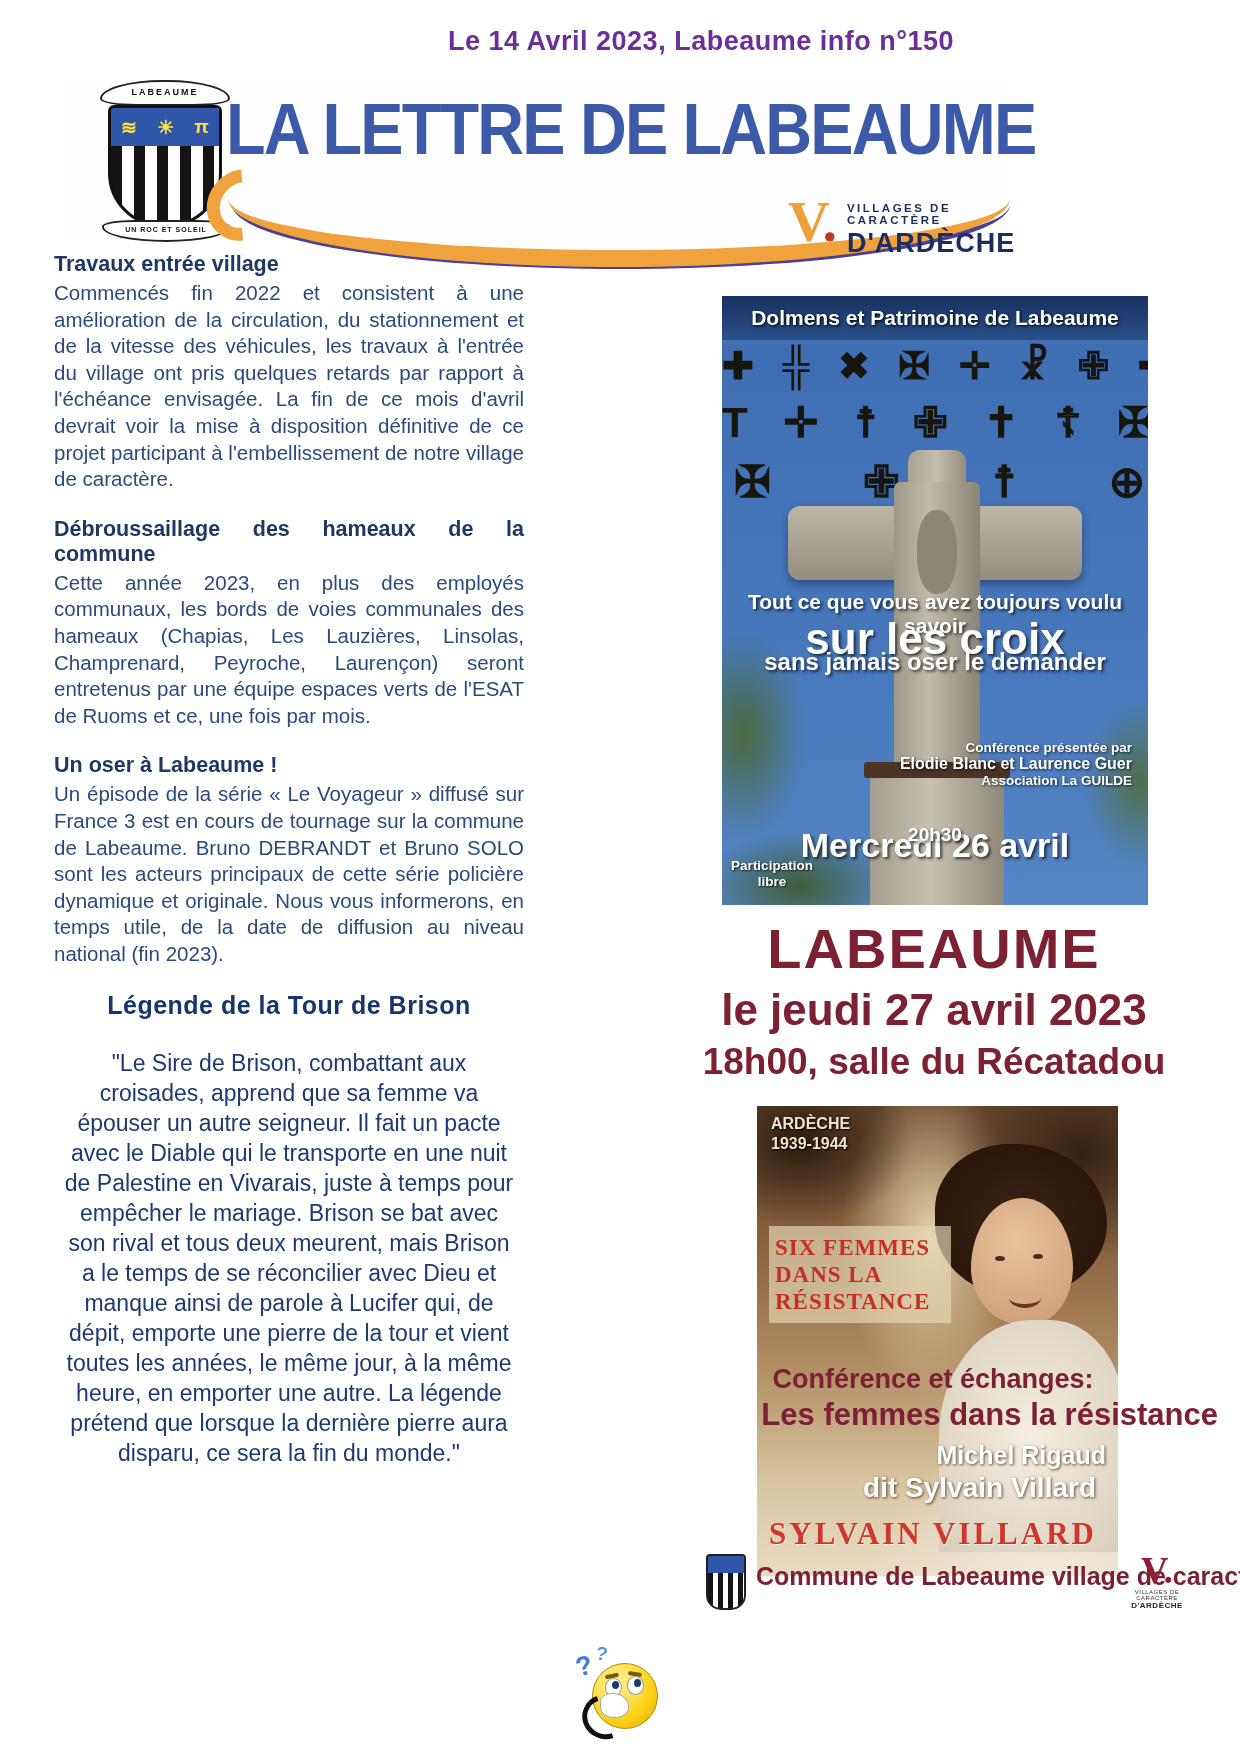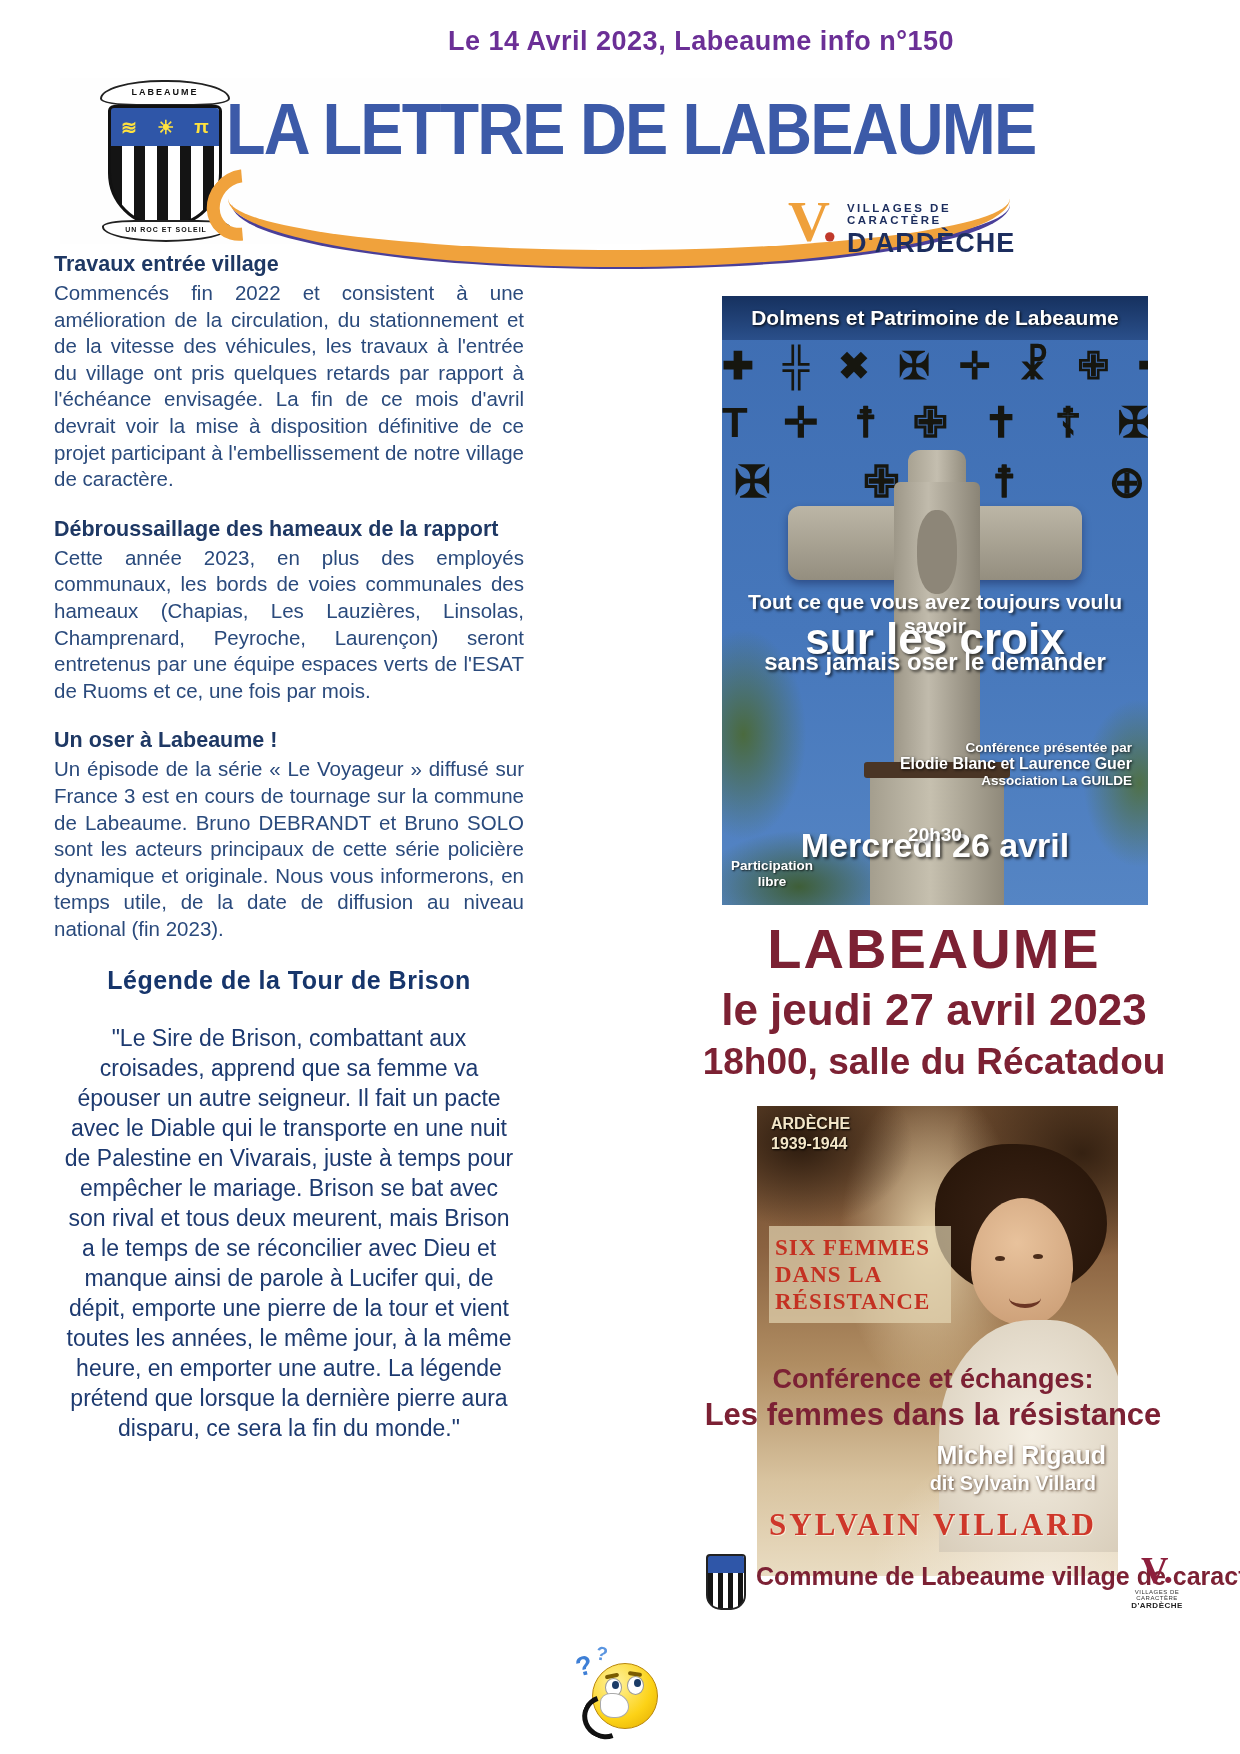--- a/index.html
+++ b/index.html
@@ -126,24 +126,24 @@
       background:radial-gradient(#f4eee2,#d8cdba); border-radius:50% 40% 0 0; }
   .res-region { position:absolute; left:14px; top:8px; color:#f3e6c8; font-weight:bold;
       font-size:16px; line-height:20px; text-shadow:1px 1px 2px #000; }
   .res-box { position:absolute; left:12px; top:120px; width:170px; padding:8px 6px;
       background:rgba(228,215,182,0.68); font-family:"Liberation Serif", serif;
       font-weight:bold; font-size:23px; line-height:27px; color:#c43122; letter-spacing:1px; }
 
   
   .conf { position:absolute; left:648px; top:1364px; width:570px; text-align:center; }
   .conf-line1 { font-size:27px; font-weight:bold; color:#7c2134; }
-  .conf-line2 { font-size:31px; font-weight:bold; color:#7c2134; margin-top:2px; }
+  .conf-line2 { font-size:31px; font-weight:bold; color:#7c2134; margin-top:2px;text-align:right; }
   .conf-speaker1 { font-size:25px; font-weight:bold; color:#fff; text-align:right;
       padding-right:112px; margin-top:8px; text-shadow:1px 1px 3px rgba(70,45,25,0.85); }
-  .conf-speaker2 { font-size:20px; font-weight:bold; color:#fff; text-align:right;
+  .conf-speaker2 { font-size:28px; font-weight:bold; color:#fff; text-align:right;
       padding-right:122px; margin-top:2px; text-shadow:1px 1px 3px rgba(70,45,25,0.85); }
   .conf-author { font-family:"Liberation Serif", serif; font-size:31px; font-weight:bold;
       color:#ce372a; letter-spacing:3px; margin-top:12px;
       text-shadow:1px 1px 0 rgba(255,246,230,0.7); }
 
   
   .footer-strip { position:absolute; left:0; top:1552px; width:1240px; height:62px; }
   .mini-crest { position:absolute; left:706px; top:2px; width:36px; height:52px;
       border:2px solid #222; border-radius:4px 4px 15px 15px; overflow:hidden;
       background:repeating-linear-gradient(90deg,#141414 0 5px,#fff 5px 10px); }
@@ -212,21 +212,21 @@
         <div class="vdc-line1">VILLAGES DE CARACTÈRE</div>
         <div class="vdc-line2">D'ARDÈCHE</div>
       </div>
     </div>
   </div>
 
   <div class="col-left">
     <h3 class="article-heading">Travaux entrée village</h3>
     <div class="article-body">Commencés fin 2022 et consistent à une amélioration de la circulation, du stationnement et de la vitesse des véhicules, les travaux à l'entrée du village ont pris quelques retards par rapport à l'échéance envisagée. La fin de ce mois d'avril devrait voir la mise à disposition définitive de ce projet participant à l'embellissement de notre village de caractère.</div>
 
-    <h3 class="article-heading">Débroussaillage des hameaux de la rapport</h3>
+    <h3 class="article-heading">Débroussaillage des hameaux de la commune</h3>
     <div class="article-body">Cette année 2023, en plus des employés communaux, les bords de voies communales des hameaux (Chapias, Les Lauzières, Linsolas, Champrenard, Peyroche, Laurençon) seront entretenus par une équipe espaces verts de l'ESAT de Ruoms et ce, une fois par mois.</div>
 
     <h3 class="article-heading">Un oser à Labeaume !</h3>
     <div class="article-body">Un épisode de la série « Le Voyageur » diffusé sur France 3 est en cours de tournage sur la commune de Labeaume. Bruno DEBRANDT et Bruno SOLO sont les acteurs principaux de cette série policière dynamique et originale. Nous vous informerons, en temps utile, de la date de diffusion au niveau national (fin 2023).</div>
 
     <div class="legend-heading">Légende de la Tour de Brison</div>
     <div class="legend-body">"Le Sire de Brison, combattant aux croisades, apprend que sa femme va épouser un autre seigneur. Il fait un pacte avec le Diable qui le transporte en une nuit de Palestine en Vivarais, juste à temps pour empêcher le mariage. Brison se bat avec son rival et tous deux meurent, mais Brison a le temps de se réconcilier avec Dieu et manque ainsi de parole à Lucifer qui, de dépit, emporte une pierre de la tour et vient toutes les années, le même jour, à la même heure, en emporter une autre. La légende prétend que lorsque la dernière pierre aura disparu, ce sera la fin du monde."</div>
   </div>
 
   <div class="poster-croix">

